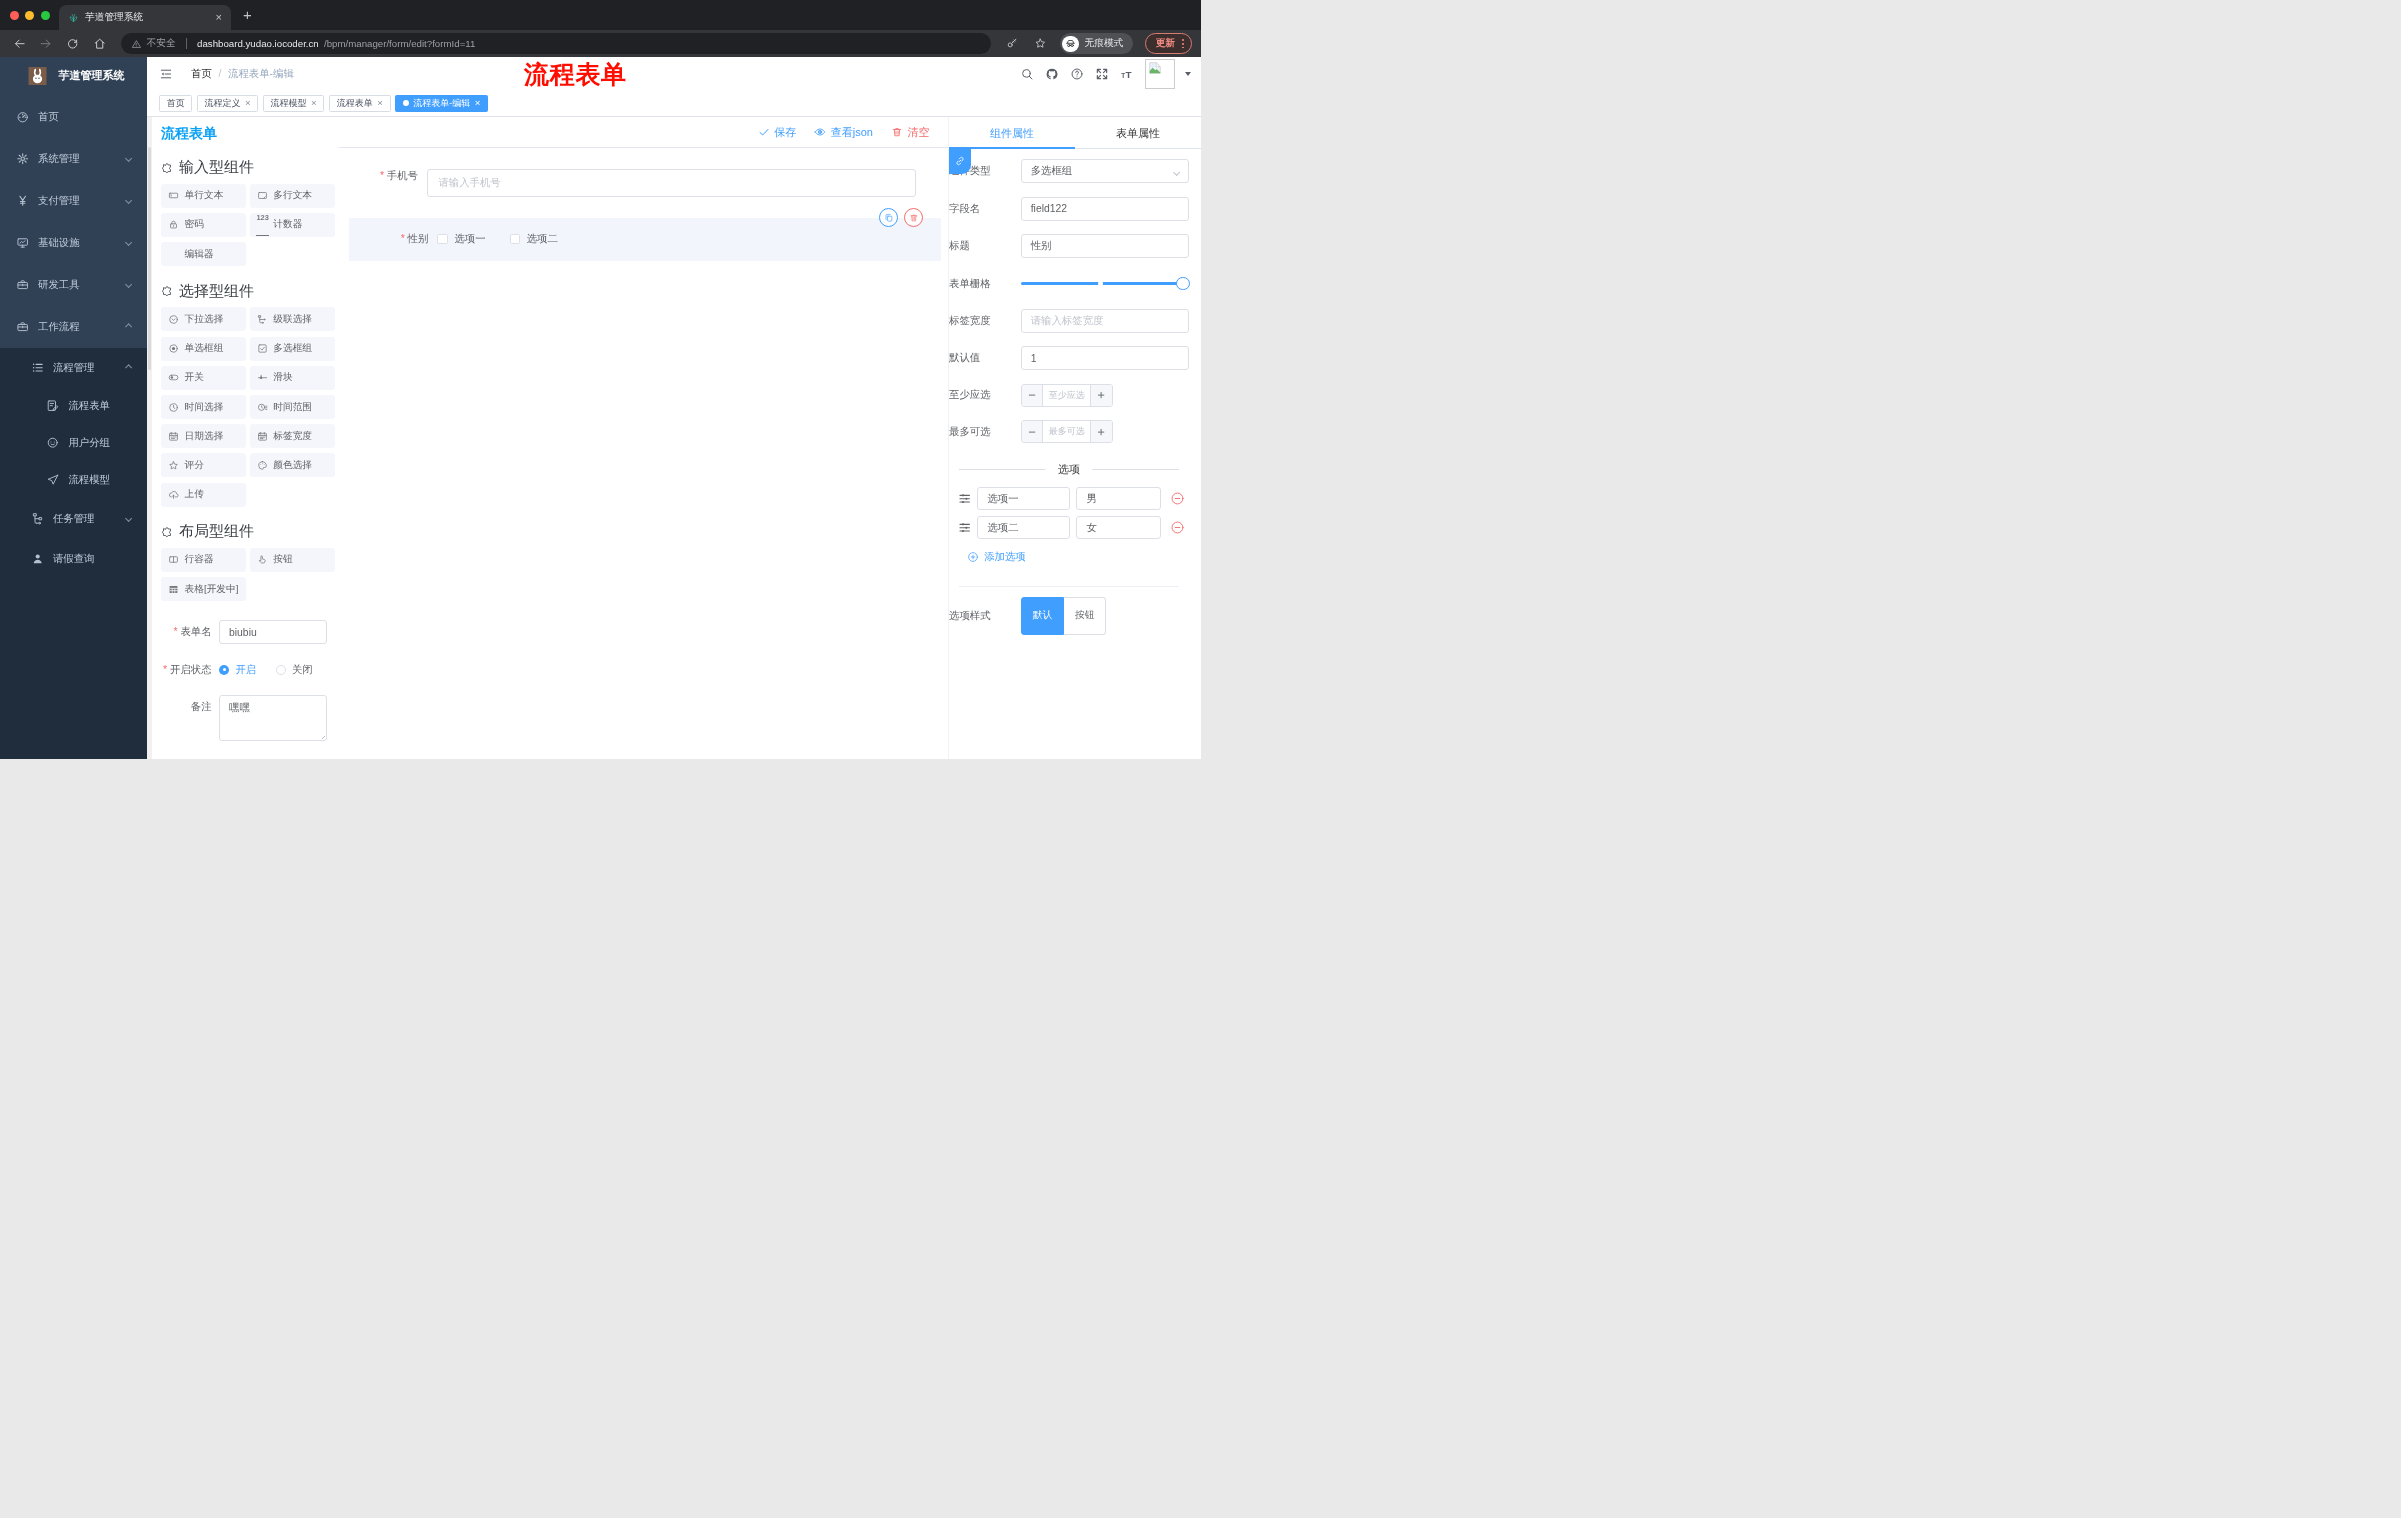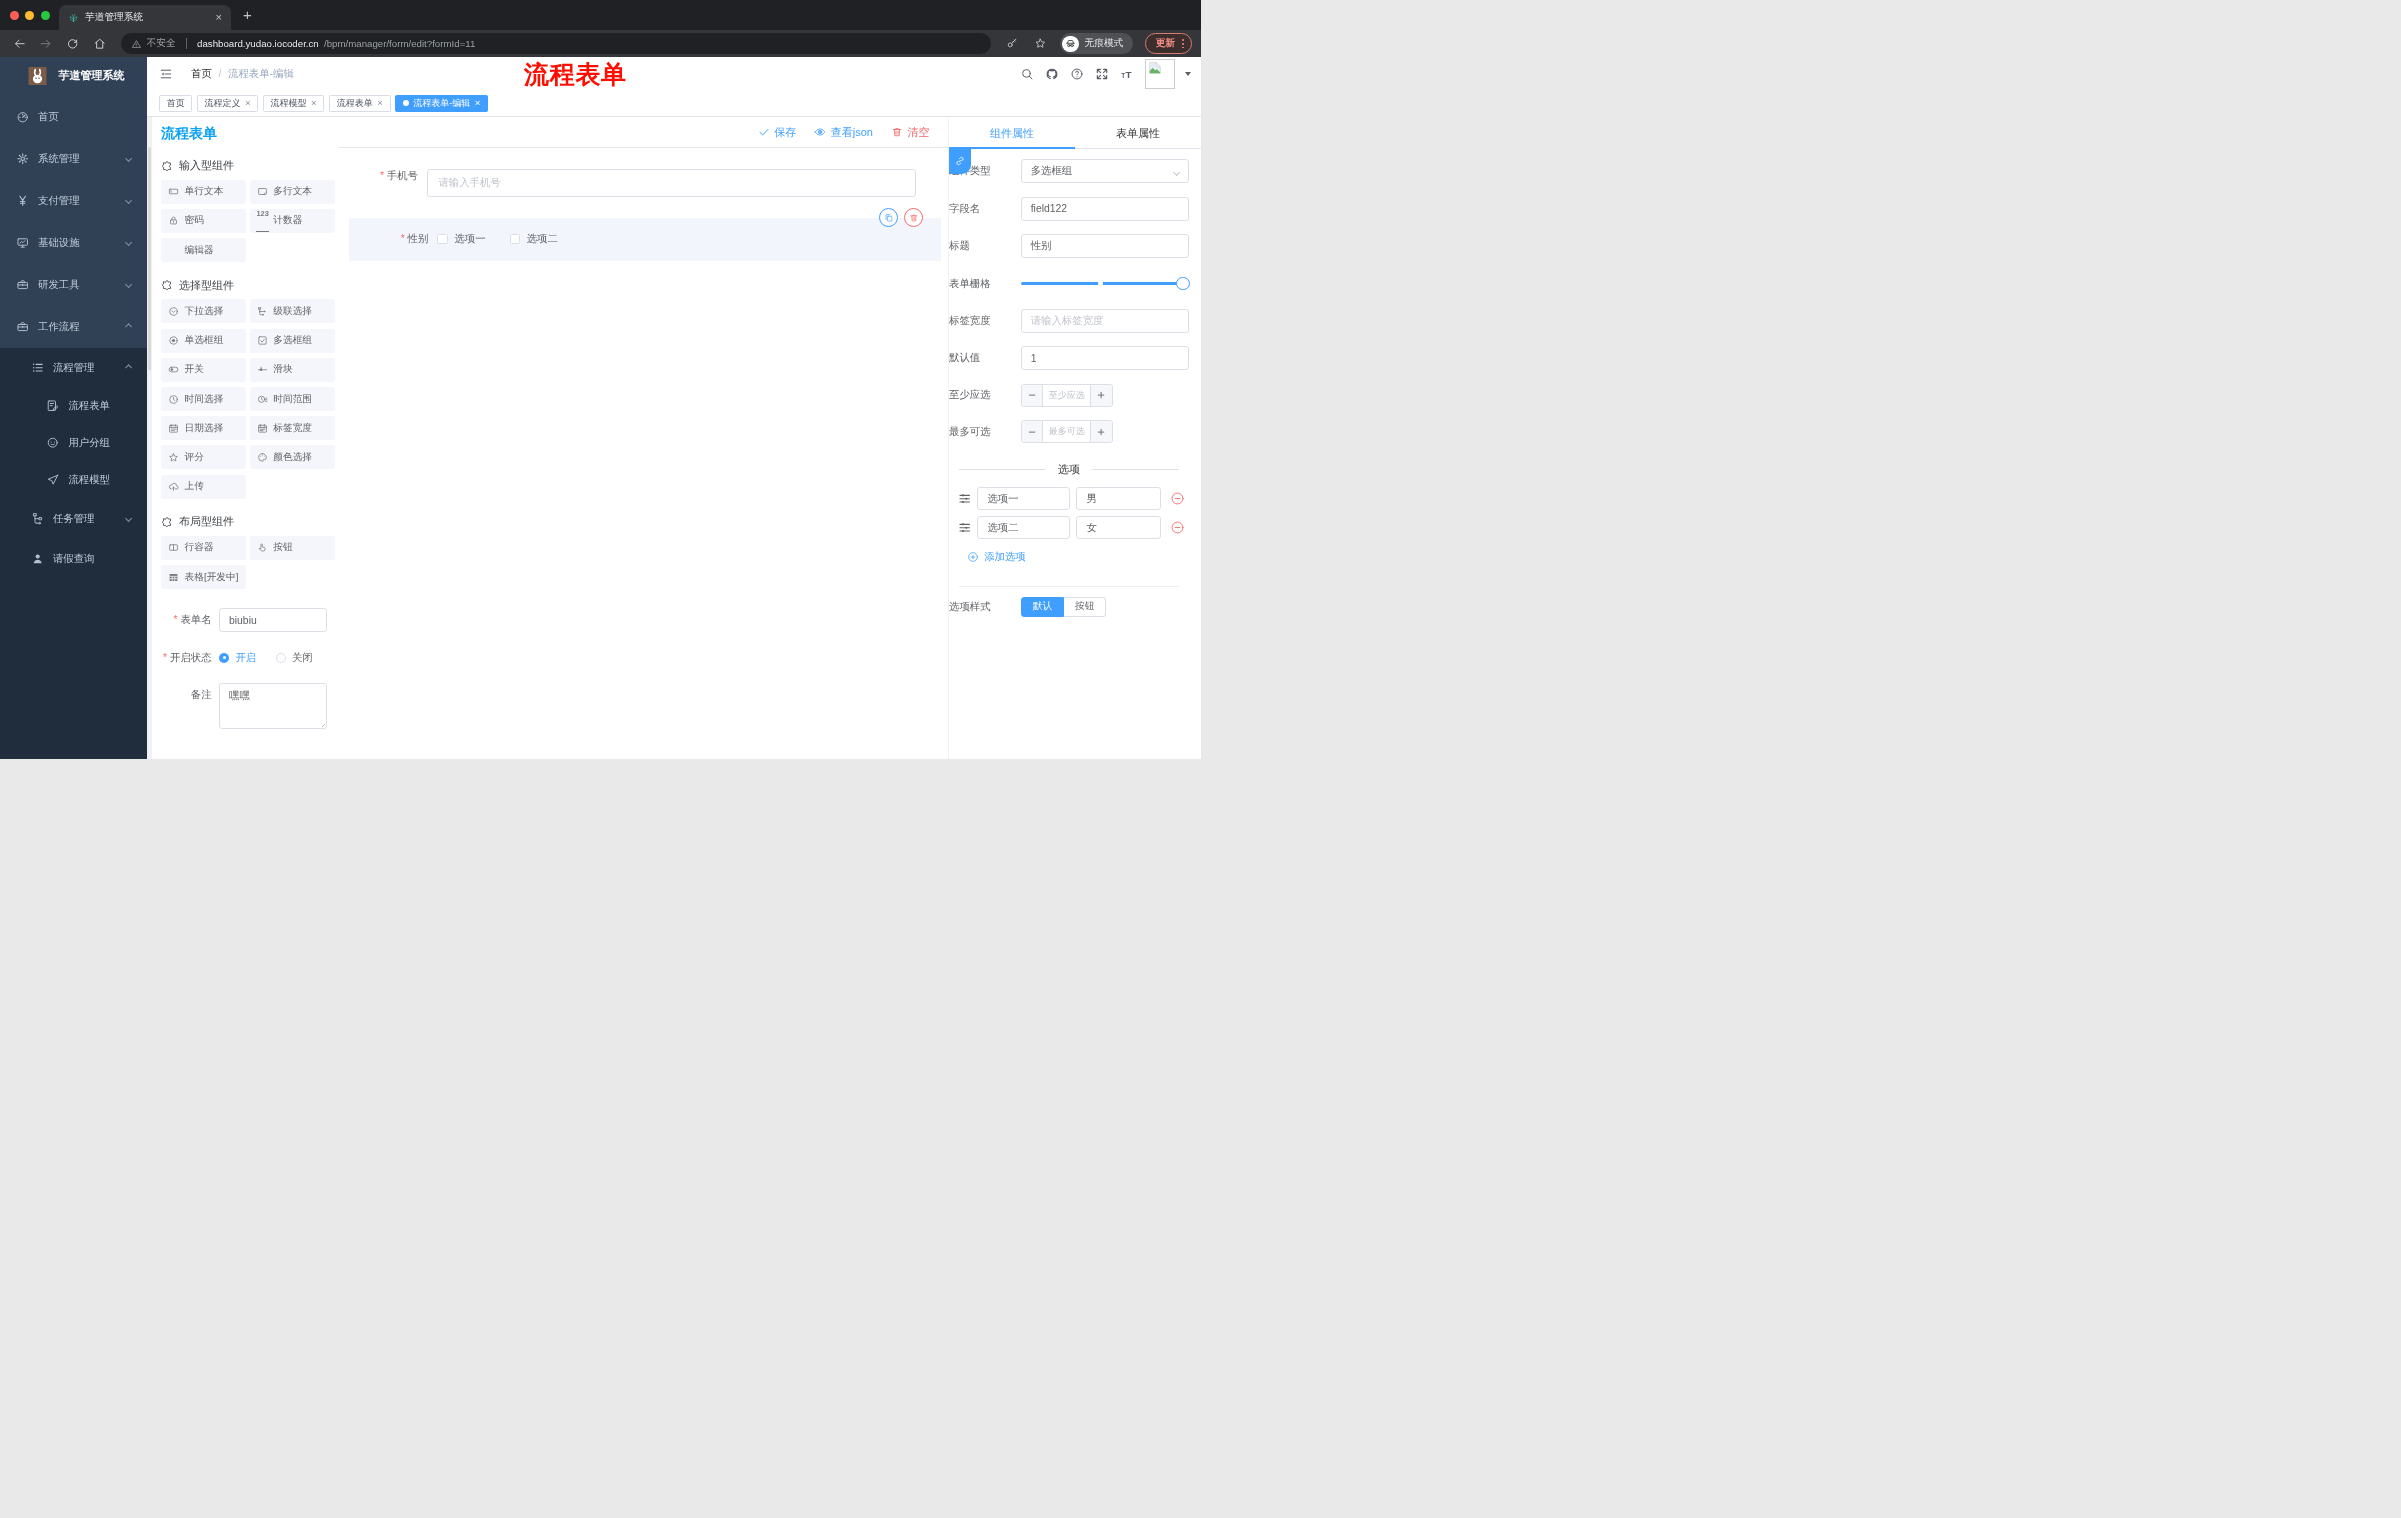--- a/index.html
+++ b/index.html
@@ -81,21 +81,21 @@
   .tag.active{background:#409eff;border-color:#409eff;color:#fff}
   .tag.active .tagx{color:#fff}
 
   .content{flex:1;display:flex;min-height:0}
 
   
   .palette{width:192px;flex:none;position:relative;padding:6px 7.4px 0 14px;overflow:hidden}
   .scrollstrip{position:absolute;left:0;top:0;bottom:0;width:5.2px;background:#f1f1f1}
   .scrollstrip i{position:absolute;left:0.7px;top:30px;width:3.7px;height:223px;border-radius:2.2px;background:#d9d9d9;display:block}
   .pal-title{font-size:14px;font-weight:700;color:#0ba1f5;margin:1.5px 0 0 0}
-  .pal-head{display:flex;align-items:center;gap:6px;font-size:11px;color:#3a3f45;margin:15.6px 0 6.7px 0;font-weight:500}
+  .pal-head{display:flex;align-items:center;gap:6px;font-size:15px;color:#3a3f45;margin:15.6px 0 6.7px 0;font-weight:500}
   .pal-head .ico{width:12px;height:12px;color:#4a4f55}
   .pal-grid{display:grid;grid-template-columns:85px 85px;gap:5.2px 3.7px}
   .pitem{height:24px;background:#f4f6fb;border-radius:3px;display:flex;align-items:center;gap:5.2px;
     padding-left:7.4px;font-size:9.7px;color:#606266;cursor:grab;white-space:nowrap}
   .pitem .pico{width:11px;height:11px;color:#75797e}
   
   .lform{margin-top:19.3px}
   .lrow{display:flex;align-items:flex-start;margin-bottom:13.4px}
   .lrow>label{width:58px;text-align:right;padding-right:7.4px;color:#606266;font-size:10.4px;line-height:24px;flex:none;white-space:nowrap}
   .req::before{content:"* ";color:#f56c6c}
@@ -174,21 +174,21 @@
   .dragico{width:13.4px;height:13.4px;color:#606266;cursor:grab}
   .optrow .inp{height:23px;font-size:10.4px}
   .opt-l{width:93px;margin-left:6px}
   .opt-v{width:85px;margin-left:6px}
   .rmbtn{width:15px;height:15px;color:#f56c6c;margin-left:8.2px;cursor:pointer}
   .addopt{display:flex;align-items:center;gap:5.2px;color:#409eff;font-size:10.4px;margin:10.4px 0 0 18px;cursor:pointer}
   .addopt .ico{width:12px;height:12px}
   .hline{margin:22px 10.4px 0 10.4px;border-top:0.7px solid #ebeef5}
   .stylerow{margin-top:10.4px}
   .rgroup{display:flex}
-  .rbtn{height:20px;padding:0 11px;display:flex;align-items:center;font-size:9.7px;border:0.7px solid #dcdfe6;
+  .rbtn{height:38px;padding:0 11px;display:flex;align-items:center;font-size:9.7px;border:0.7px solid #dcdfe6;
     color:#606266;background:#fff;cursor:pointer}
   .rbtn:first-child{border-radius:3px 0 0 3px}
   .rbtn:last-child{border-radius:0 3px 3px 0;border-left:none}
   .rbtn.active{background:#409eff;border-color:#409eff;color:#fff}
   .togglerow{height:22px;margin-bottom:14px}
   .swpill{width:30px;height:15px;border-radius:7.4px;background:#d8dce5;position:relative;display:inline-block;cursor:pointer}
   .swpill::after{content:"";position:absolute;top:1.5px;left:1.5px;width:12px;height:12px;border-radius:50%;background:#fff}
   .swpill.on{background:#409eff}
   .swpill.on::after{left:16.3px}
 </style>

